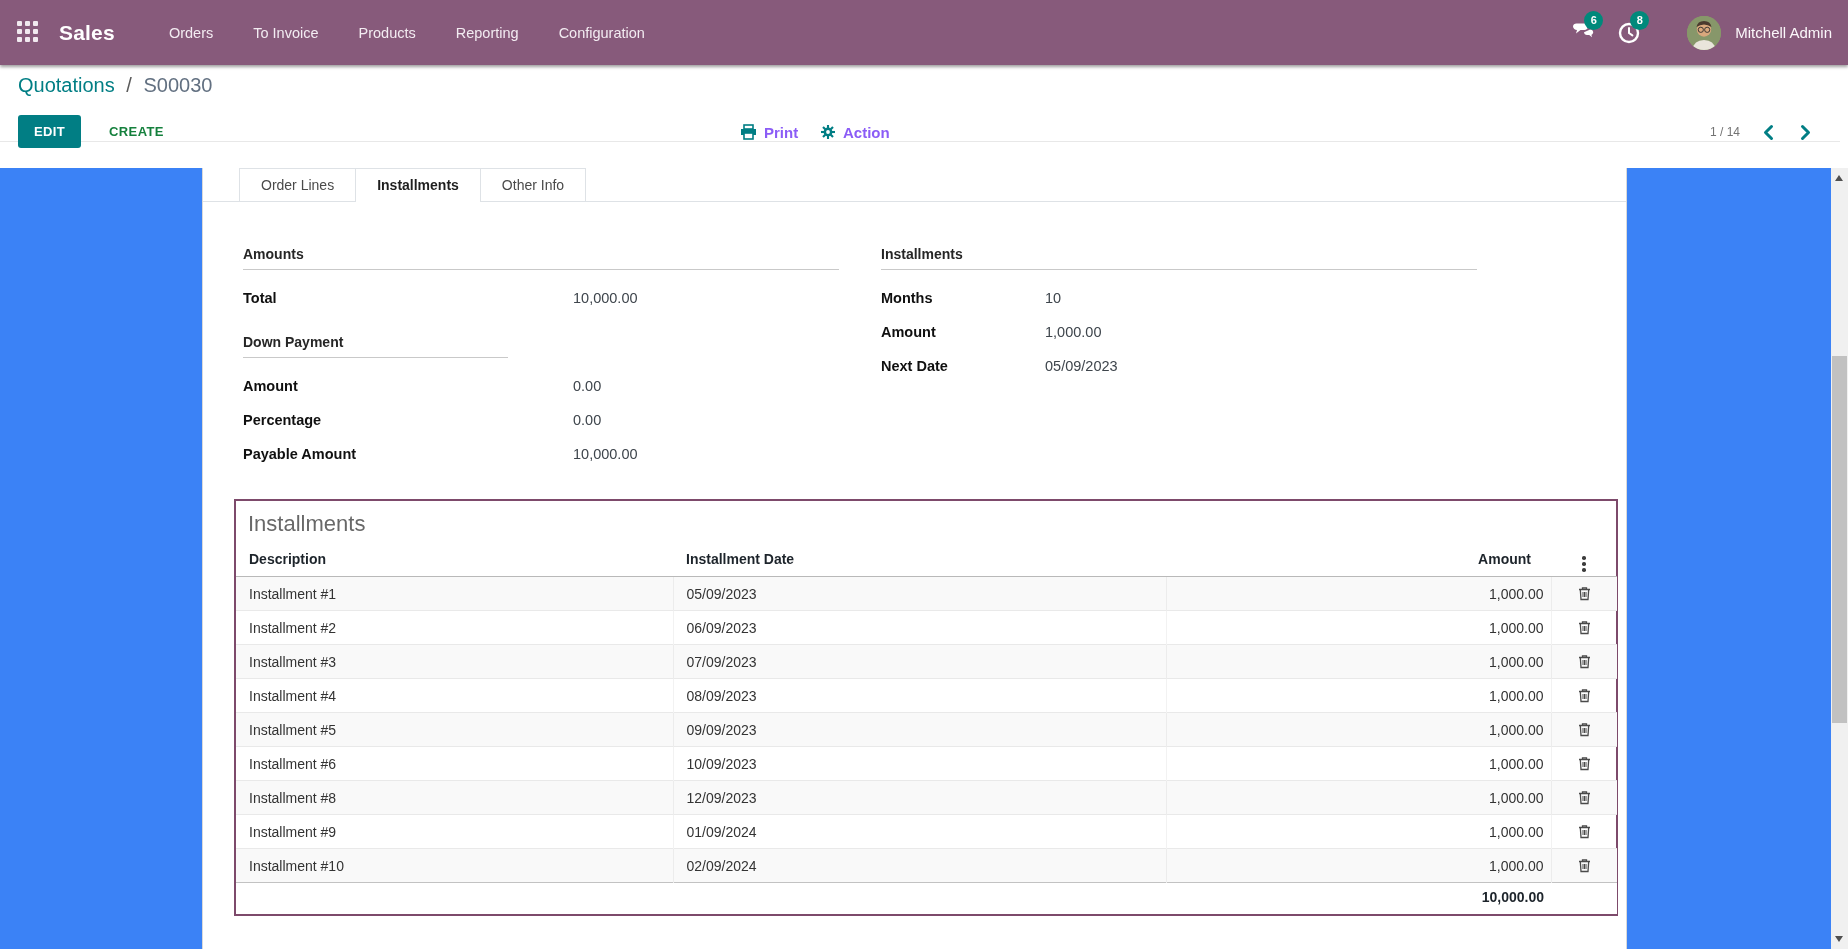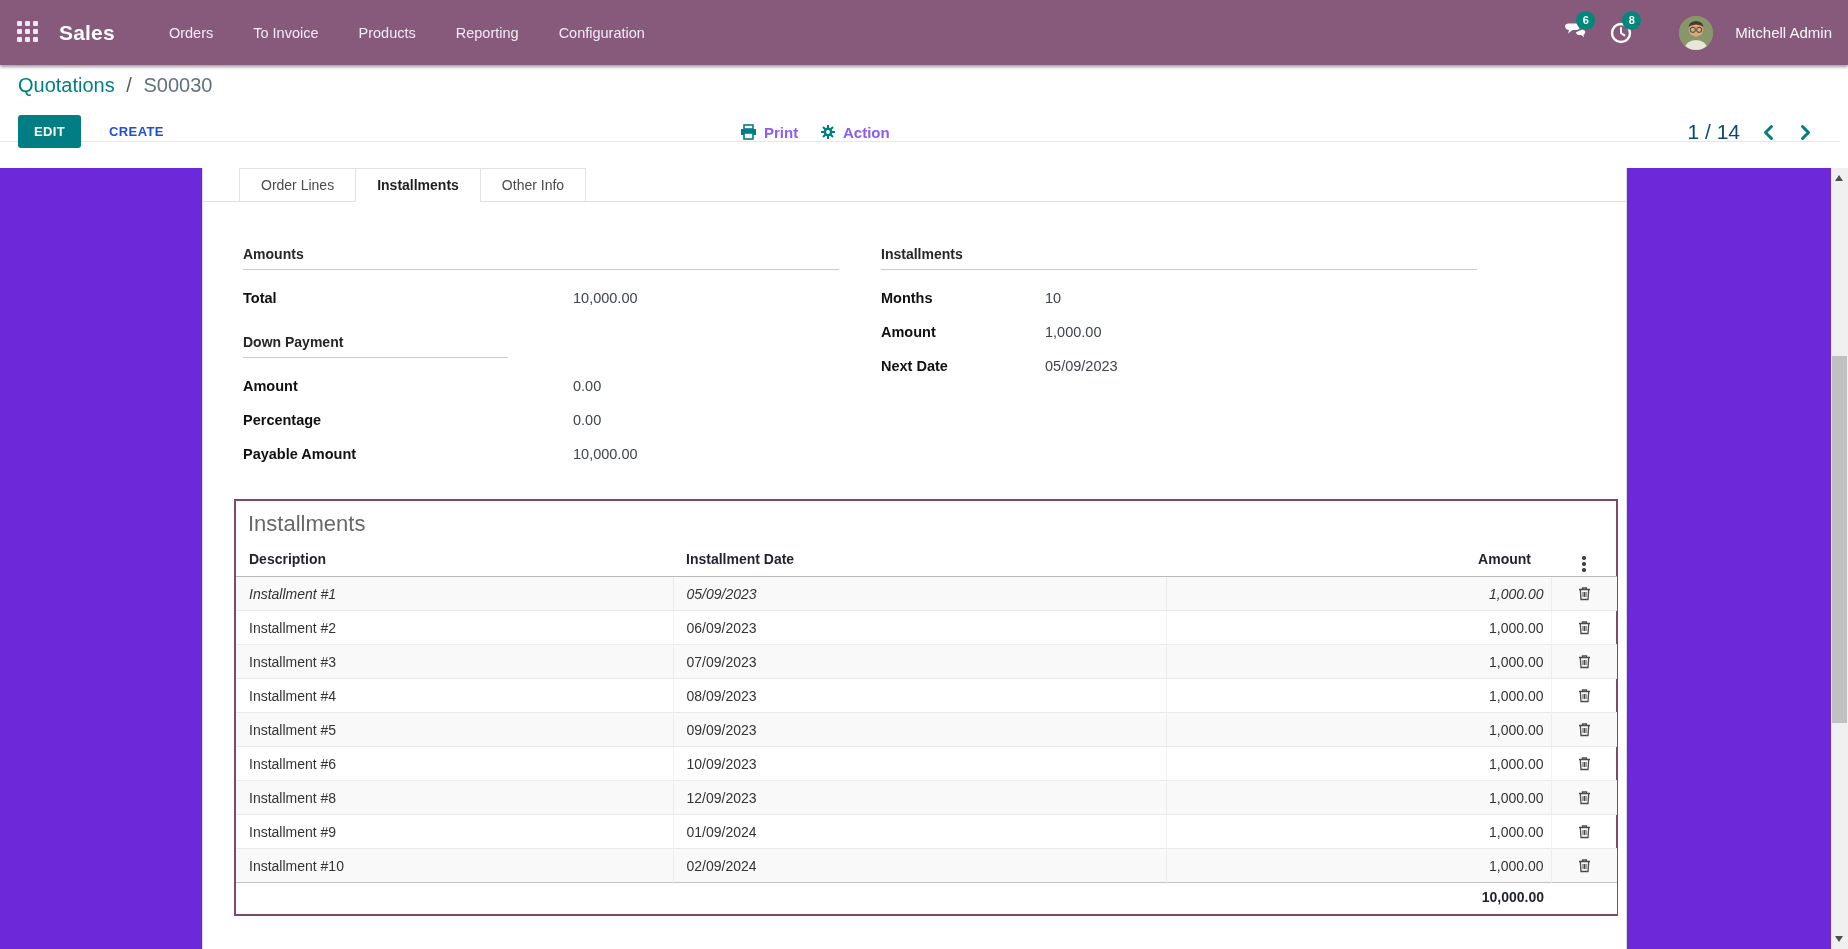--- a/index.html
+++ b/index.html
@@ -25,50 +25,50 @@
   .menu { display:flex; align-items:flex-start; height:100%; }
   .menu-item { font-size:14.5px; color:#f3ecf2; padding:0 20px; height:100%;
     display:flex; align-items:center; cursor:pointer; }
   .nav-right { margin-left:auto; display:flex; align-items:center; gap:14px; margin-right:16px; }
   .icon-wrap { position:relative; width:32px; height:30px; cursor:pointer; display:flex; align-items:center; justify-content:center; }
   .nav-badge {
     position:absolute; top:-7px; left:17px; min-width:19px; height:19px; padding:0 5px;
     background:#00897B; border-radius:10px; color:#fff; font-size:11px; font-weight:700;
     display:flex; align-items:center; justify-content:center;
   }
-  .user-block { display:flex; align-items:center; gap:22px; cursor:pointer; margin-left:28px;justify-content:space-between; }
+  .user-block { display:flex; align-items:center; gap:14px; cursor:pointer; margin-left:28px;justify-content:space-between; }
   .avatar { width:34px; height:34px; border-radius:50%; overflow:hidden; background:#8a9b64; flex:none; }
   .username { font-size:15px; color:#fbf7fa; }
 
   
   .control-panel { position:absolute; top:62px; left:0; right:8px; height:80px; background:#fff;
     border-bottom:1px solid #e8e8e8; z-index:5; }
   .breadcrumb { position:absolute; left:18px; top:12px; font-size:20px; }
   .bc-parent { color:#017E84; cursor:pointer; }
   .bc-sep { color:#5a5a5a; padding:0 6px; }
   .bc-current { color:#627081; }
   .btn-edit {
     position:absolute; left:18px; top:53px; background:#017E84; color:#fff; border:none;
     font-family:inherit; font-size:13px; font-weight:700; letter-spacing:.4px;
     padding:9px 16px; border-radius:3px; cursor:pointer;
   }
   .btn-create {
-    position:absolute; left:99px; top:53px; background:none; border:none; color:#1d4ed8;
+    position:absolute; left:99px; top:53px; background:none; border:none; color:#15803d;
     font-family:inherit; font-size:13px; font-weight:700; letter-spacing:.4px; padding:9px 10px; cursor:pointer;
   }
   .cp-action { position:absolute; top:56px; height:28px; display:flex; align-items:center; gap:7px;
     color:#8b5cf6; font-size:15px; font-weight:600; cursor:pointer; }
   .cp-print { left:740px; }
   .cp-gear  { left:820px; }
   .pager { position:absolute; right:26px; top:56px; height:28px; display:flex; align-items:center; gap:20px; }
-  .pager-count { font-size:21px; color:#0c4a6e; }
+  .pager-count { font-size:12px; color:#737373; }
   .pager-btn { background:none; border:none; padding:2px; cursor:pointer; display:flex; align-items:center; }
 
   
-  .content { position:absolute; top:168px; left:0; right:0; bottom:0; background:#6d28d9; }
+  .content { position:absolute; top:168px; left:0; right:0; bottom:0; background:#3b82f6; }
   .sheet { position:absolute; left:202px; right:221px; top:0; bottom:0; background:#fff;
     border-left:1px solid #d9d9d9; border-right:1px solid #d9d9d9; overflow:hidden; }
 
   .tabstrip { height:34px; display:flex; padding-left:36px; border-bottom:1px solid #dee2e6; }
   .tab { display:flex; align-items:center; padding:0 21px; font-size:14px; color:#4a4a4a;
     background:#fff; border:1px solid #dee2e6; border-bottom:none; cursor:pointer; position:relative; }
   .tab + .tab { margin-left:-1px; }
   .tab.active { font-weight:700; color:#1e1e1e; }
   .tab.active::after { content:""; position:absolute; left:0; right:0; bottom:-1px; height:1px; background:#fff; }
 
@@ -85,21 +85,21 @@
   
   .x2m { margin:28px -32px 0 -9px; border:2px solid #7d4a6b; background:#fff; }
   .x2m-title { font-size:22px; color:#686868; margin:10px 0 7px 12px; font-weight:400; }
   table.o-list { border-collapse:collapse; width:100%; font-size:14px; table-layout:fixed; }
   .o-list th { font-weight:700; color:#1d242b; text-align:left; padding:7px 0 9px 13px;
     border-bottom:1px solid #b9b9b9; }
   .o-list th.col-amount { text-align:right; padding:7px 20px 9px 0; }
   .o-list th.col-kebab { padding:0; text-align:center; }
   .o-list tbody td { height:34px; padding:0 0 0 13px; color:#333;
     border-top:1px solid #e9e9e9; border-right:1px solid rgba(0,0,0,.05); }
-  .o-list tbody tr:first-child td { border-top:none;font-style:italic; }
+  .o-list tbody tr:first-child td { border-top:none; }
   .o-list tbody tr:nth-child(odd) { background:#f9f9f9; }
   .o-list td.col-amount { text-align:right; padding:0 7px 0 0; }
   .o-list td.col-trash { border-right:none; text-align:center; padding:0; }
   .o-list tfoot td { border-top:1px solid #c2c2c2; font-weight:700; color:#1d242b;
     text-align:right; padding:6px 7px 9px 0; background:#fff; }
   .trash-btn, .kebab-btn { background:none; border:none; cursor:pointer; padding:2px 4px; line-height:0; }
   .kebab { display:inline-flex; flex-direction:column; gap:2.5px; }
   .kebab i { width:3.5px; height:3.5px; background:#3d3d3d; border-radius:50%; }
 
   

